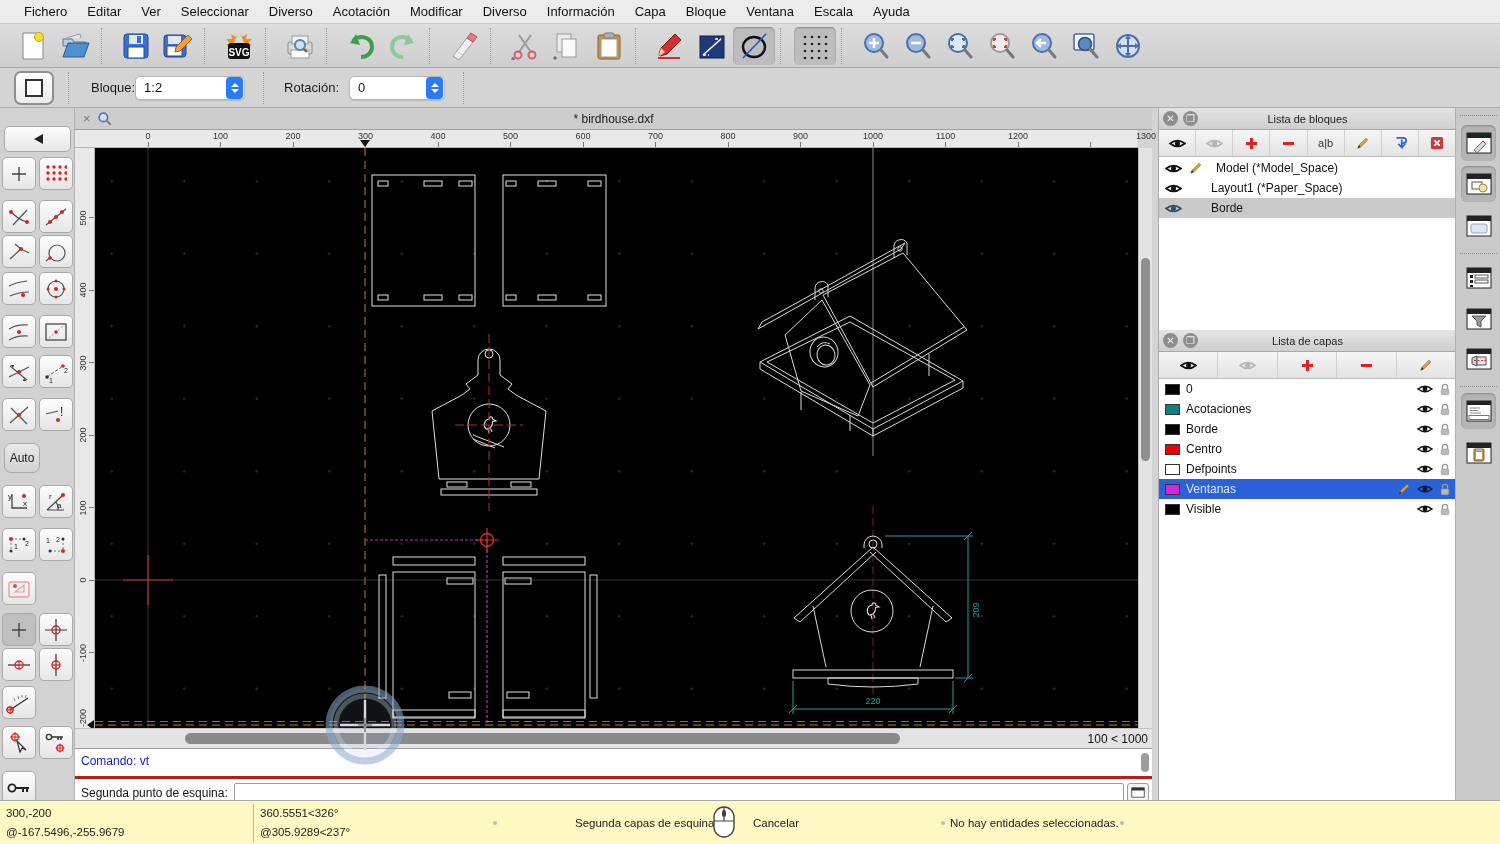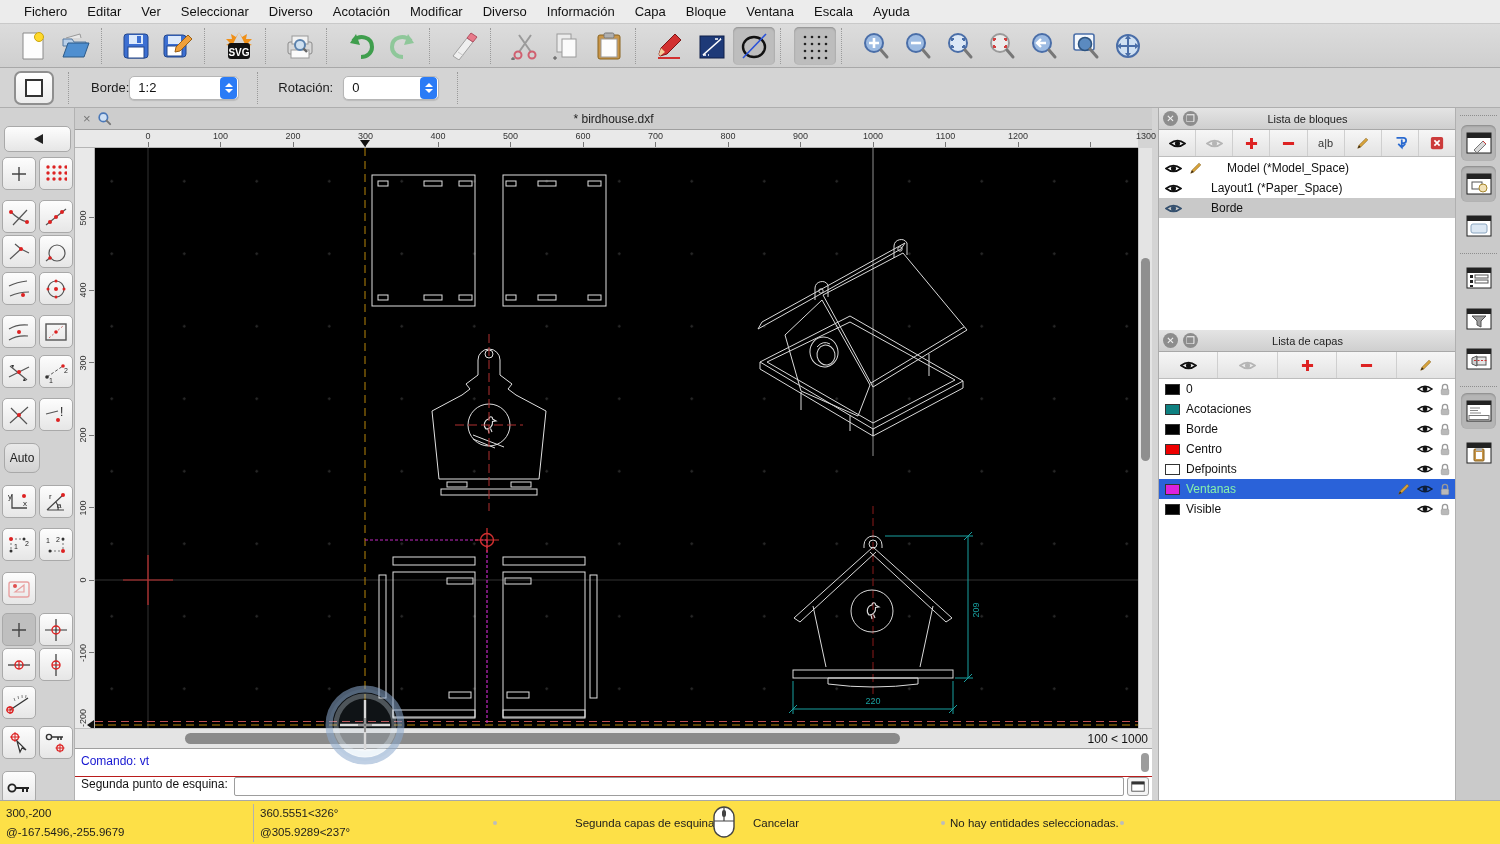--- a/index.html
+++ b/index.html
@@ -74,53 +74,53 @@
   .hscroll .thumb { position:absolute; top:4px; height:11px; border-radius:6px; background:#8a8a8a; }
   .zoomlbl { position:absolute; left:1075px; top:728px; width:77px; height:20px; background:#e4e4e4;
     border-top:1px solid #c0c0c0; font-size:12px; color:#111; text-align:right; padding:3px 4px 0 0; }
 
   
   .cmd { position:absolute; left:75px; top:748px; width:1077px; height:52px; background:#fff;
     border-top:1px solid #9f9f9f; }
   .cmd .hist { position:absolute; left:6px; top:5px; font-size:12px; color:#1616d1; }
   .cmd .hist .lbl { }
   .cmd .pill { position:absolute; right:3px; top:4px; width:8px; height:19px; border-radius:4px; background:#9c9c9c; }
-  .cmd .inrow { position:absolute; left:0; top:27px; width:1077px; height:30px; border-top:1px solid #b91c1c;
-    display:flex; align-items:flex-start; }
+  .cmd .inrow { position:absolute; left:0; top:27px; width:1077px; height:30px; border-top:3px solid #b91c1c;
+    display:flex; align-items:center; }
   .cmd .prompt { font-size:12px; color:#111; padding:0 6px; white-space:nowrap; }
   .cmd input { flex:1; height:19px; border:1px solid #9d9d9d; border-radius:2px; font-size:12px; padding:0 4px;
     font-family:"Liberation Sans",sans-serif; }
   .cmd .winbtn { width:22px; height:19px; margin:0 3px; border:1px solid #9d9d9d; border-radius:3px;
     background:#f4f4f4; display:flex; align-items:center; justify-content:center; }
 
   
   .rpanels { position:absolute; left:1158px; top:108px; width:297px; height:692px; background:#fff; border-left:1px solid #ababab; }
   .ptitle { position:absolute; left:0; width:297px; height:22px; background:linear-gradient(#e4e4e4,#cfcfcf);
     border-bottom:1px solid #a8a8a8; font-size:11px; color:#222; text-align:center; line-height:22px; }
   .pbtns { position:absolute; left:4px; top:3px; display:flex; gap:5px; }
   .pcirc { width:15px; height:15px; border-radius:50%; background:#8d8d8d; color:#f2f2f2; font-size:10px;
     display:flex; align-items:center; justify-content:center; line-height:1; }
   .ptools { position:absolute; left:0; width:297px; background:#ececec; border-bottom:1px solid #bdbdbd; display:flex; }
   .ptool { flex:1; height:26px; border-right:1px solid #cfcfcf; display:flex; align-items:center; justify-content:center;
     background:linear-gradient(#f6f6f6,#e3e3e3); font-size:11px; color:#333; }
   .lrow { position:absolute; left:0; width:297px; height:20px; display:flex; align-items:center; font-size:12px; color:#111;
     background:#fff; }
   .lrow.gray { background:#c9c9c9; }
-  .lrow.sel { background:#2a62d9; color:#86efac; }
+  .lrow.sel { background:#2a62d9; color:#e5e5e5; }
   .sw { width:15px; height:11px; margin:0 6px 0 6px; }
   .rowtail { margin-left:auto; display:flex; align-items:center; gap:6px; padding-right:5px; }
 
   
   .dock { position:absolute; left:1455px; top:108px; width:45px; height:692px; background:#cacaca; border-left:1px solid #b0b0b0; }
   .dbtn { position:absolute; left:5px; width:35px; height:36px; border-radius:6px; display:flex; align-items:center; justify-content:center; }
   .dbtn.pressed { background:#b5b5b5; box-shadow:inset 0 1px 2px rgba(0,0,0,.25); }
   .ddots { position:absolute; left:4px; width:37px; border-top:1px dotted #8e8e8e; }
 
   
-  .status { position:absolute; left:0; top:800px; width:1500px; height:44px; background:#fde047;
+  .status { position:absolute; left:0; top:800px; width:1500px; height:44px; background:#fef9c3;
     border-top:1px solid #a8a8a8; font-size:11.5px; color:#1c1c1c; }
   .status .vline { position:absolute; left:253px; top:3px; height:38px; border-left:1px solid #b2b2b2; }
   .sdot { position:absolute; width:4px; height:4px; border-radius:50%; background:#bcbcbc; top:20px; }
 
   
   .cursor { position:absolute; left:320px; top:680px; width:90px; height:90px; pointer-events:none; z-index:5; }
 </style>
 </head>
 <body>
 
@@ -369,21 +369,21 @@
     </div>
 </div>
 
 <div class="tb2">
   <div class="sq-btn">
       <svg width="22" height="22" viewBox="0 0 22 22">
         <rect x="3" y="3" width="16" height="16" fill="#fff" stroke="#333" stroke-width="2"></rect>
       </svg>
     </div>
   <div class="vdots" style="margin-left:14px"></div>
-  <span class="opt-label" style="margin-left:22px">Borde:</span>
+  <span class="opt-label" style="margin-left:22px">Bloque:</span>
   <div class="combo" style="width:110px; ">
     <span class="val">1:2</span>
     <span class="stepper">
         <i class="up"></i>
         <i class="dn"></i>
       </span>
   </div>
   <div class="vdots" style="margin-left:18px"></div>
   <span class="opt-label" style="margin-left:20px">Rotación:</span>
   <div class="combo" style="width:96px; margin-left:10px">
@@ -880,21 +880,21 @@
         </svg>
       </div>
   </div>
   <div class="lrow" style="top:50px">
     <svg width="17" height="13" viewBox="0 0 16 12" color="#111" style="margin-left:6px">
         <use href="#i-eye"></use>
       </svg>
     <svg width="14" height="14" viewBox="0 0 16 16" style="margin-left:7px">
         <use href="#i-pencil"></use>
       </svg>
-    <span style="margin-left:24px">Model (*Model_Space)</span>
+    <span style="margin-left:13px">Model (*Model_Space)</span>
   </div>
   <div class="lrow" style="top:70px">
     <svg width="17" height="13" viewBox="0 0 16 12" color="#111" style="margin-left:6px">
         <use href="#i-eye"></use>
       </svg>
     <span style="margin-left:29px">Layout1 (*Paper_Space)</span>
   </div>
   <div class="lrow gray" style="top:90px">
     <svg width="17" height="13" viewBox="0 0 16 12" color="#35506e" style="margin-left:6px">
         <use href="#i-eye"></use>

